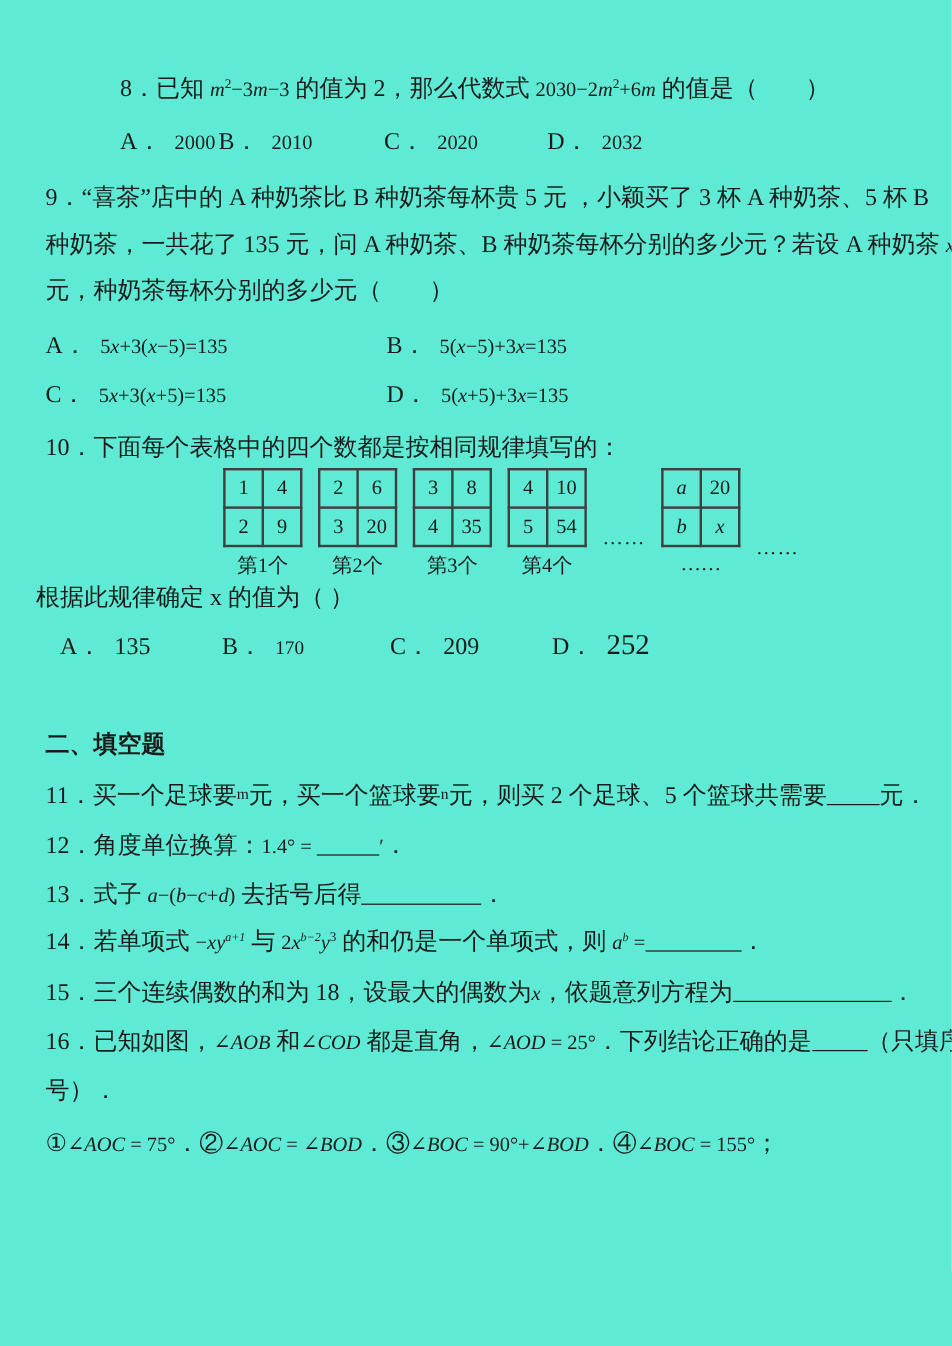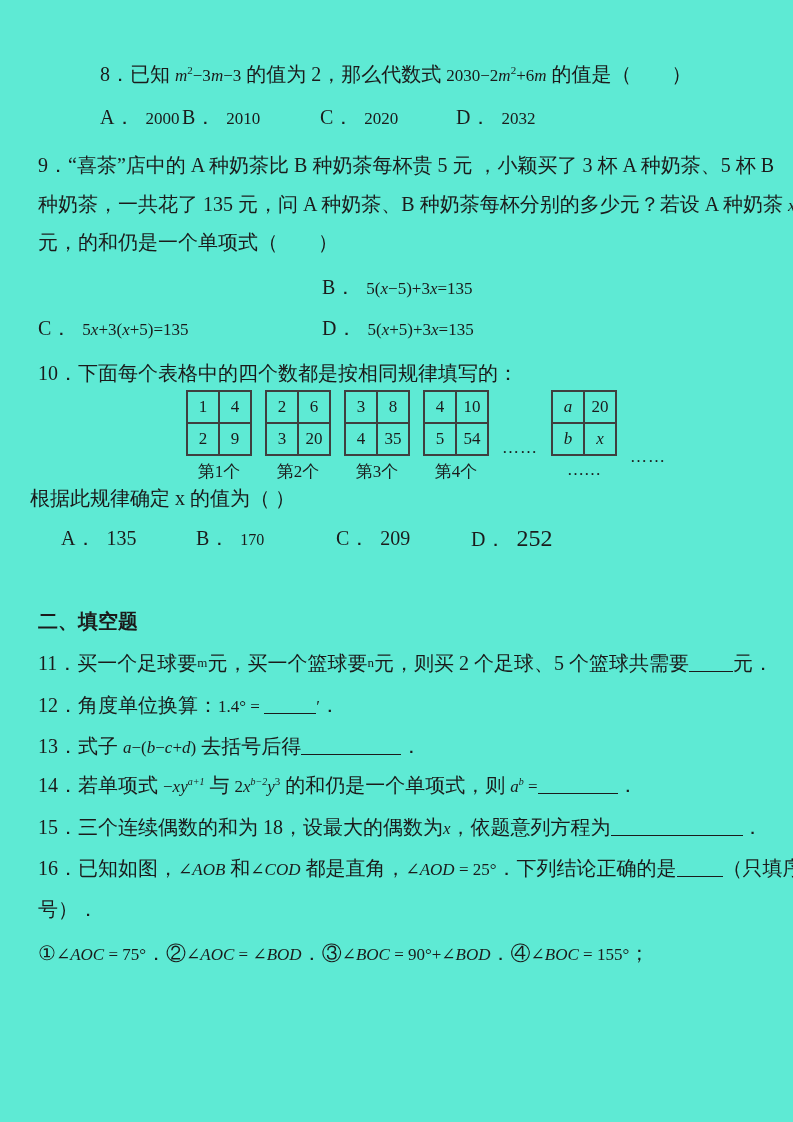--- a/index.html
+++ b/index.html
@@ -63,22 +63,25 @@
     <span class="opt" style="left:220px">
       <span class="olabel">C．</span><span class="oval">2020</span>
     </span>
     <span class="opt" style="left:356px">
       <span class="olabel">D．</span><span class="oval">2032</span>
     </span>
   </div>
 
   <div class="line" style="left:38px; top:152px"><span class="sg-cn">9．“喜茶”店中的 A 种奶茶比 B 种奶茶每杯贵 5 元 ，小颖买了 3 杯 A 种奶茶、5 杯 B</span></div>
   <div class="line" style="left:38px; top:191px"><span class="sg-cn">种奶茶，一共花了 135 元，问 A 种奶茶、B 种奶茶每杯分别的多少元？若设 A 种奶茶 </span><span class="sg-i">x</span></div>
-  <div class="line" style="left:38px; top:229px"><span class="sg-cn">元，的和仍是一个单项式（　　）</span></div>
+  <div class="line" style="left:38px; top:229px"><span class="sg-cn">元，种奶茶每杯分别的多少元（　　）</span></div>
   <div class="optrow" style="left:38px; top:274px; width:720px">
+    <span class="opt" style="left:0px">
+      <span class="olabel">A．</span><span class="oval"><span class="sg-m">5</span><span class="sg-i">x</span><span class="sg-m">+3(</span><span class="sg-i">x</span><span class="sg-m">−5)=135</span></span>
+    </span>
     <span class="opt" style="left:284px">
       <span class="olabel">B．</span><span class="oval"><span class="sg-m">5(</span><span class="sg-i">x</span><span class="sg-m">−5)+3</span><span class="sg-i">x</span><span class="sg-m">=135</span></span>
     </span>
   </div>
   <div class="optrow" style="left:38px; top:315px; width:720px">
     <span class="opt" style="left:0px">
       <span class="olabel">C．</span><span class="oval"><span class="sg-m">5</span><span class="sg-i">x</span><span class="sg-m">+3(</span><span class="sg-i">x</span><span class="sg-m">+5)=135</span></span>
     </span>
     <span class="opt" style="left:284px">
       <span class="olabel">D．</span><span class="oval"><span class="sg-m">5(</span><span class="sg-i">x</span><span class="sg-m">+5)+3</span><span class="sg-i">x</span><span class="sg-m">=135</span></span>
@@ -161,21 +164,21 @@
               <td class="it">x</td>
             </tr>
       </tbody>
         </table>
       <div class="unit-label">……</div>
     </div>
     <div class="dots dots-end">……</div>
   </div>
 
   <div class="line" style="left:30px; top:485px"><span class="sg-cn">根据此规律确定 x 的值为（ ）</span></div>
-  <div class="optrow" style="left:16px; top:525px; width:760px">
+  <div class="optrow" style="left:5px; top:525px; width:760px">
     <span class="opt" style="left:45px">
       <span class="olabel">A．</span><span class="oval" style="font-size:20px">135</span>
     </span>
     <span class="opt" style="left:180px">
       <span class="olabel">B．</span><span class="oval" style="font-size:16px">170</span>
     </span>
     <span class="opt" style="left:320px">
       <span class="olabel">C．</span><span class="oval" style="font-size:20px">209</span>
     </span>
     <span class="opt" style="left:455px">

